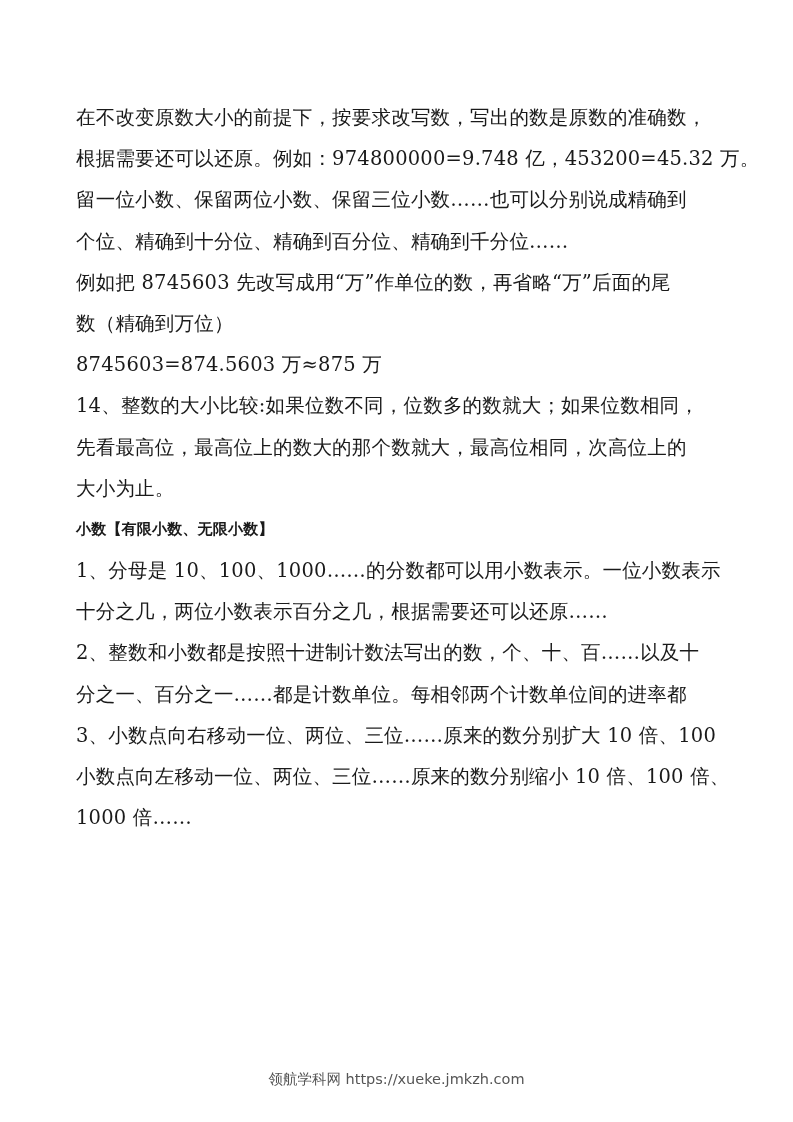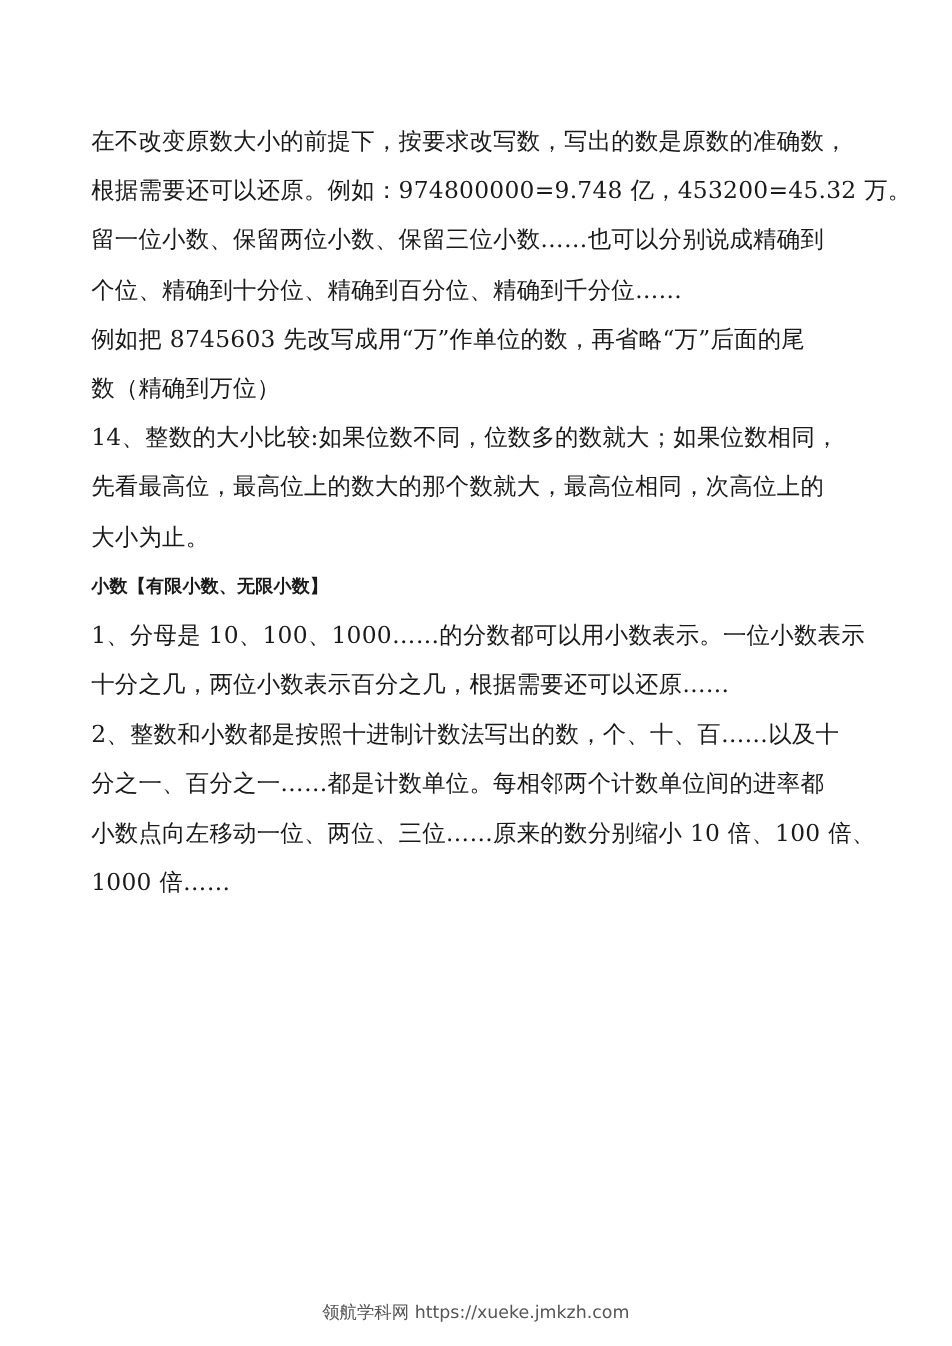--- a/index.html
+++ b/index.html
@@ -36,38 +36,39 @@
     }
     .footer {
       position: absolute;
       left: 0;
       width: 793px;
       top: 1070px;
       text-align: center;
       font-family: "DejaVu Sans", "Liberation Sans", sans-serif;
       font-size: 14.5px;
       color: #555555;
-      margin-top: 14px;
     }
   </style>
 </head>
 <body>
 
 <div class="page">
   <div class="line">在不改变原数大小的前提下，按要求改写数，写出的数是原数的准确数，</div>
   <div class="line">根据需要还可以还原。例如：974800000=9.748 亿，453200=45.32 万。</div>
   <div class="line">留一位小数、保留两位小数、保留三位小数……也可以分别说成精确到</div>
   <div class="line">个位、精确到十分位、精确到百分位、精确到千分位……</div>
   <div class="line">例如把 8745603 先改写成用“万”作单位的数，再省略“万”后面的尾</div>
   <div class="line">数（精确到万位）</div>
+  <div class="line">8745603=874.5603 万≈875 万</div>
   <div class="line">14、整数的大小比较:如果位数不同，位数多的数就大；如果位数相同，</div>
   <div class="line">先看最高位，最高位上的数大的那个数就大，最高位相同，次高位上的</div>
   <div class="line">大小为止。</div>
   <div class="line heading">小数【有限小数、无限小数】</div>
   <div class="line">1、分母是 10、100、1000……的分数都可以用小数表示。一位小数表示</div>
   <div class="line">十分之几，两位小数表示百分之几，根据需要还可以还原……</div>
   <div class="line">2、整数和小数都是按照十进制计数法写出的数，个、十、百……以及十</div>
   <div class="line">分之一、百分之一……都是计数单位。每相邻两个计数单位间的进率都</div>
+  <div class="line">3、小数点向右移动一位、两位、三位……原来的数分别扩大 10 倍、100</div>
   <div class="line">小数点向左移动一位、两位、三位……原来的数分别缩小 10 倍、100 倍、</div>
   <div class="line">1000 倍……</div>
 </div>
 
 <div class="footer">领航学科网 https://xueke.jmkzh.com</div>
 
 </body></html>

